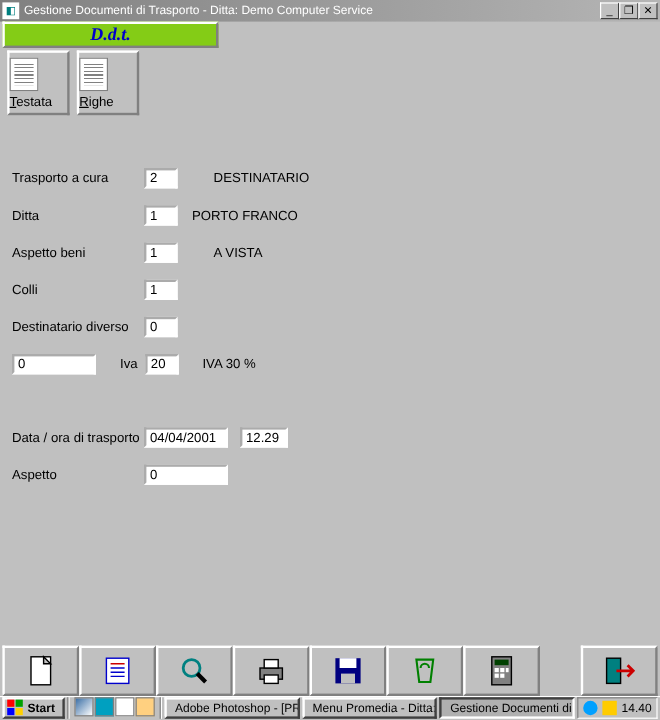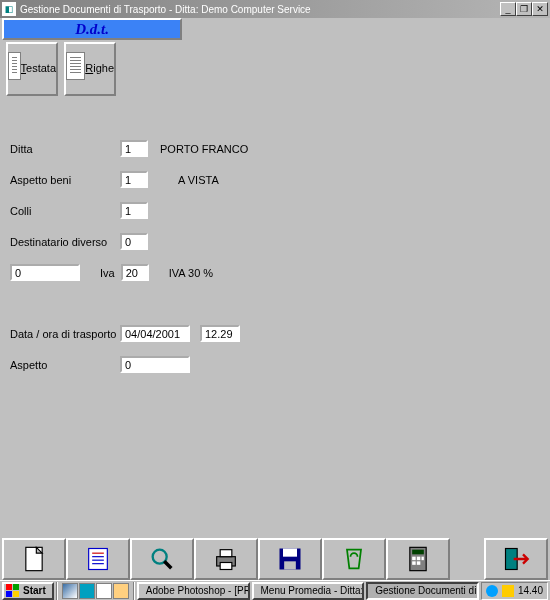--- a/index.html
+++ b/index.html
@@ -39,34 +39,34 @@
     font-size:9px;
     display:flex;align-items:center;justify-content:center;
     color:#000;
   }
   
   .appheader {
     border:2px solid #fff;
     border-right-color:#808080;
     border-bottom-color:#808080;
     width:180px; height:22px;
-    background:#3b82f6;
+    background:#84cc16;
     display:flex;align-items:center;justify-content:center;
     margin:0 0 0 2px;
   }
   .appheader span { font-weight:bold; color:#0000cc; font-style:italic; font-size:15px; font-family: Georgia, "Times New Roman", serif; }
   
   .tabs { display:flex; gap:6px; padding:2px 6px 0 6px; }
   .tab {
     width:52px; height:54px;
     border:2px solid #fff;
     border-right-color:#808080;
     border-bottom-color:#808080;
     background:#c0c0c0;
-    display:flex; flex-direction:row; align-items:center; justify-content:flex-end;
+    display:flex; flex-direction:column; justify-content:flex-end;
     padding-bottom:3px;
   }
   .tab.active {
     border:2px solid #404040;
     border-right-color:#fff;
     border-bottom-color:#fff;
   }
   .tab .tabicon {
     width:24px; height:28px;
     border:1px solid #808080;
@@ -118,21 +118,21 @@
     display:flex;align-items:center;justify-content:center;
   }
   .bbtn.spacer{ flex:1; border:none; background:transparent; }
   .bbtn svg, .bbtn .glyph { width:28px; height:28px; }
   
   .taskbar {
     position:absolute; bottom:0; left:0; right:0;
     height:20px;
     background:#c0c0c0;
     border-top:1px solid #fff;
-    display:flex; align-items:center;
+    display:flex; 
     gap:2px; padding:0 2px;
     font-size:10px;
   }
   .startbtn {
     height:18px; padding:0 6px 0 2px;
     border:2px solid #fff;
     border-right-color:#404040;
     border-bottom-color:#404040;
     display:flex;align-items:center;gap:3px;
     font-weight:bold;
@@ -194,20 +194,25 @@
     <span class="lbl"><u>T</u><span>estata</span></span>
   </div>
   <div class="tab">
     <div class="tabicon"></div>
     <span class="lbl"><u>R</u><span>ighe</span></span>
   </div>
 </div>
 
 <div class="form">
 
+  <div class="row">
+    <span class="label">Trasporto a cura</span>
+    <input class="input" style="width: 28px;" value="2">
+    <span class="desc" style="margin-left:30px">DESTINATARIO</span>
+  </div>
 
   <div class="row">
     <span class="label">Ditta</span>
     <input class="input" style="width: 28px;" value="1">
     <span class="desc" style="">PORTO FRANCO</span>
   </div>
 
   <div class="row">
     <span class="label">Aspetto beni</span>
     <input class="input" style="width: 28px;" value="1">

